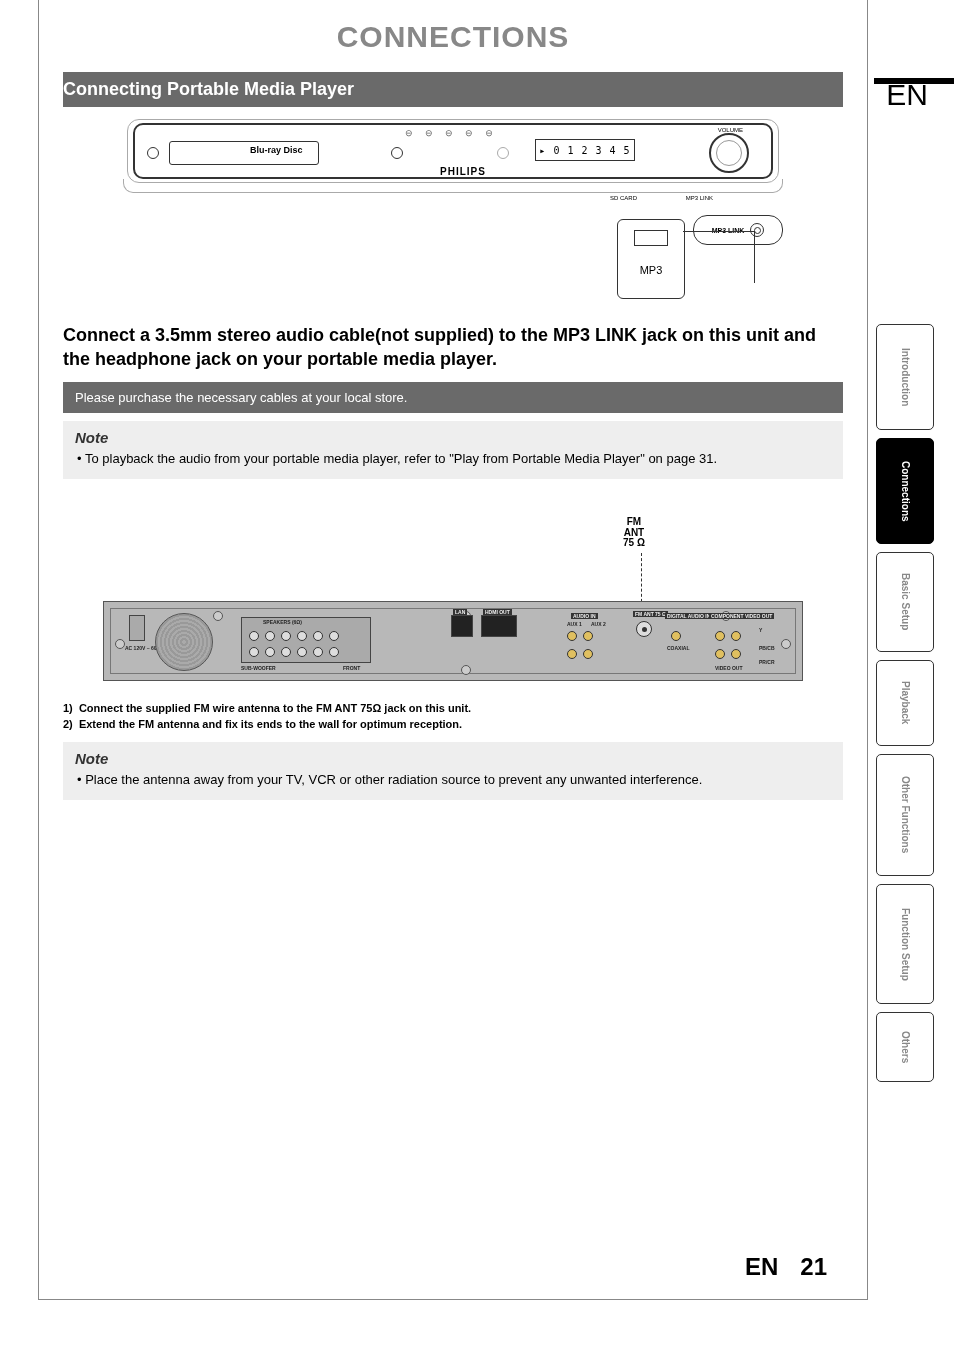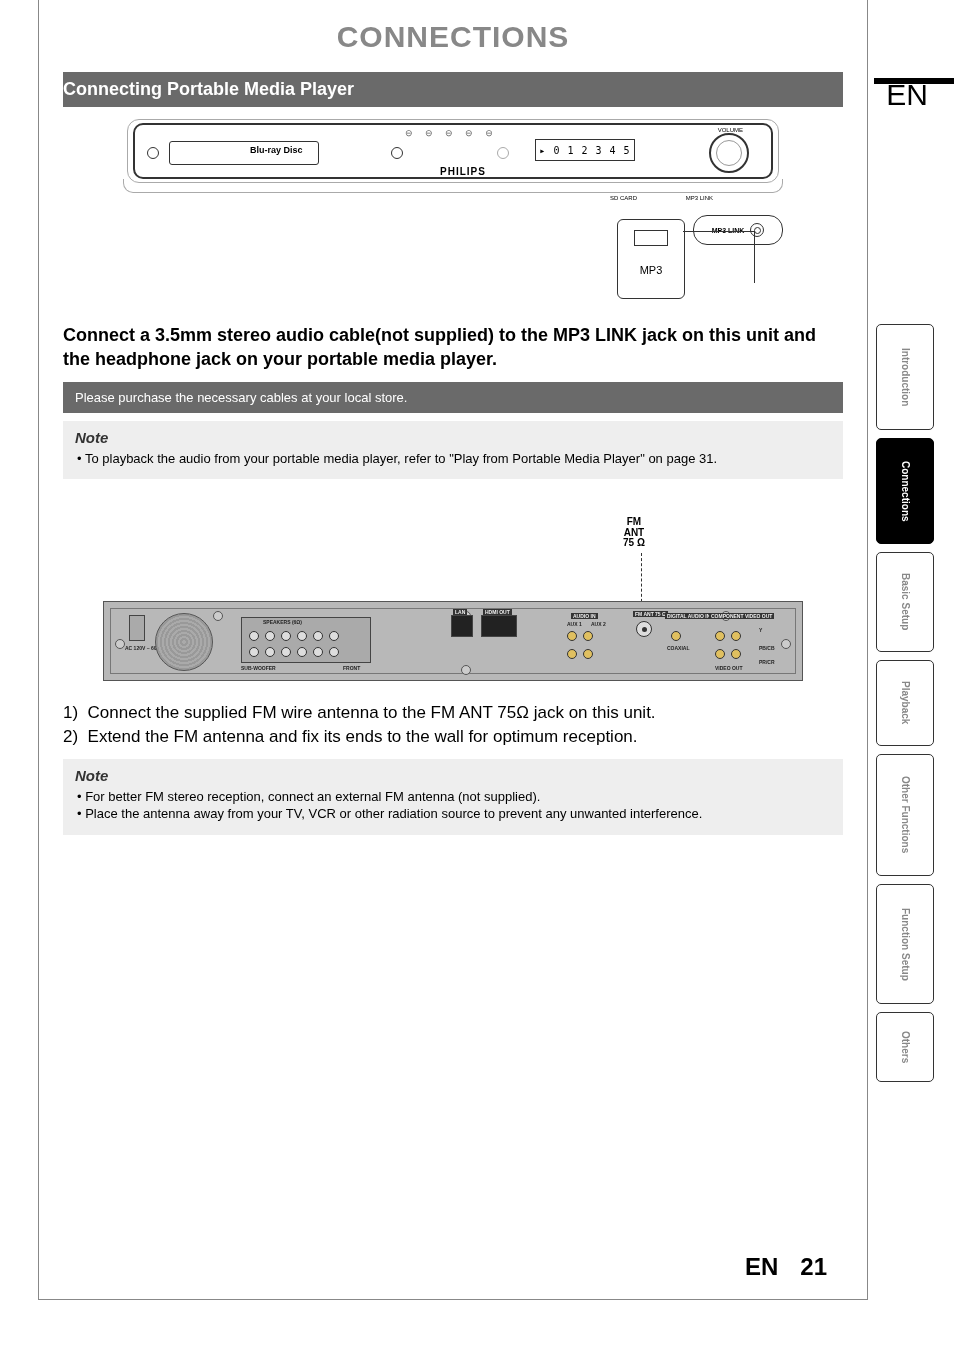--- a/index.html
+++ b/index.html
@@ -197,22 +197,22 @@
     .rca.y{background:#e0c060;}
     .rca-row{position:absolute; display:flex; gap:6px;}
     .fm-jack{
       position:absolute; width:16px; height:16px; border:1.5px solid #333; border-radius:50%;
       left:525px; top:12px; background:#ddd;
       display:flex; align-items:center; justify-content:center;
     }
     .fm-jack::after{content:""; width:5px;height:5px;border-radius:50%;background:#333;}
 
     .numbered-steps {
-      font-size: 17px;
-      font-weight: normal;
+      font-size: 11px;
+      font-weight: bold;
       line-height: 1.4;
       margin: 0 0 10px 0;
     }
 
     
     .lang-mark {
       position: absolute;
       right: 26px;
       top: 78px;
       font-size: 30px;
@@ -415,21 +415,20 @@
   </div>
 
   <div class="numbered-steps">
     <div>1)&nbsp; <span>Connect the supplied FM wire antenna to the FM ANT 75Ω jack on this unit.</span></div>
     <div>2)&nbsp; <span>Extend the FM antenna and fix its ends to the wall for optimum reception.</span></div>
   </div>
 
   <div class="note-box">
     <div class="note-title">Note</div>
     <ul>
-      <li>For better FM stereo reception, connect an external FM antenna (not supplied).</li>
       <li>Place the antenna away from your TV, VCR or other radiation source to prevent any unwanted interference.</li>
     </ul>
   </div>
 
   <div class="footer">
     <span class="lang">EN</span>
     <span>21</span>
   </div>
 
 </div>

